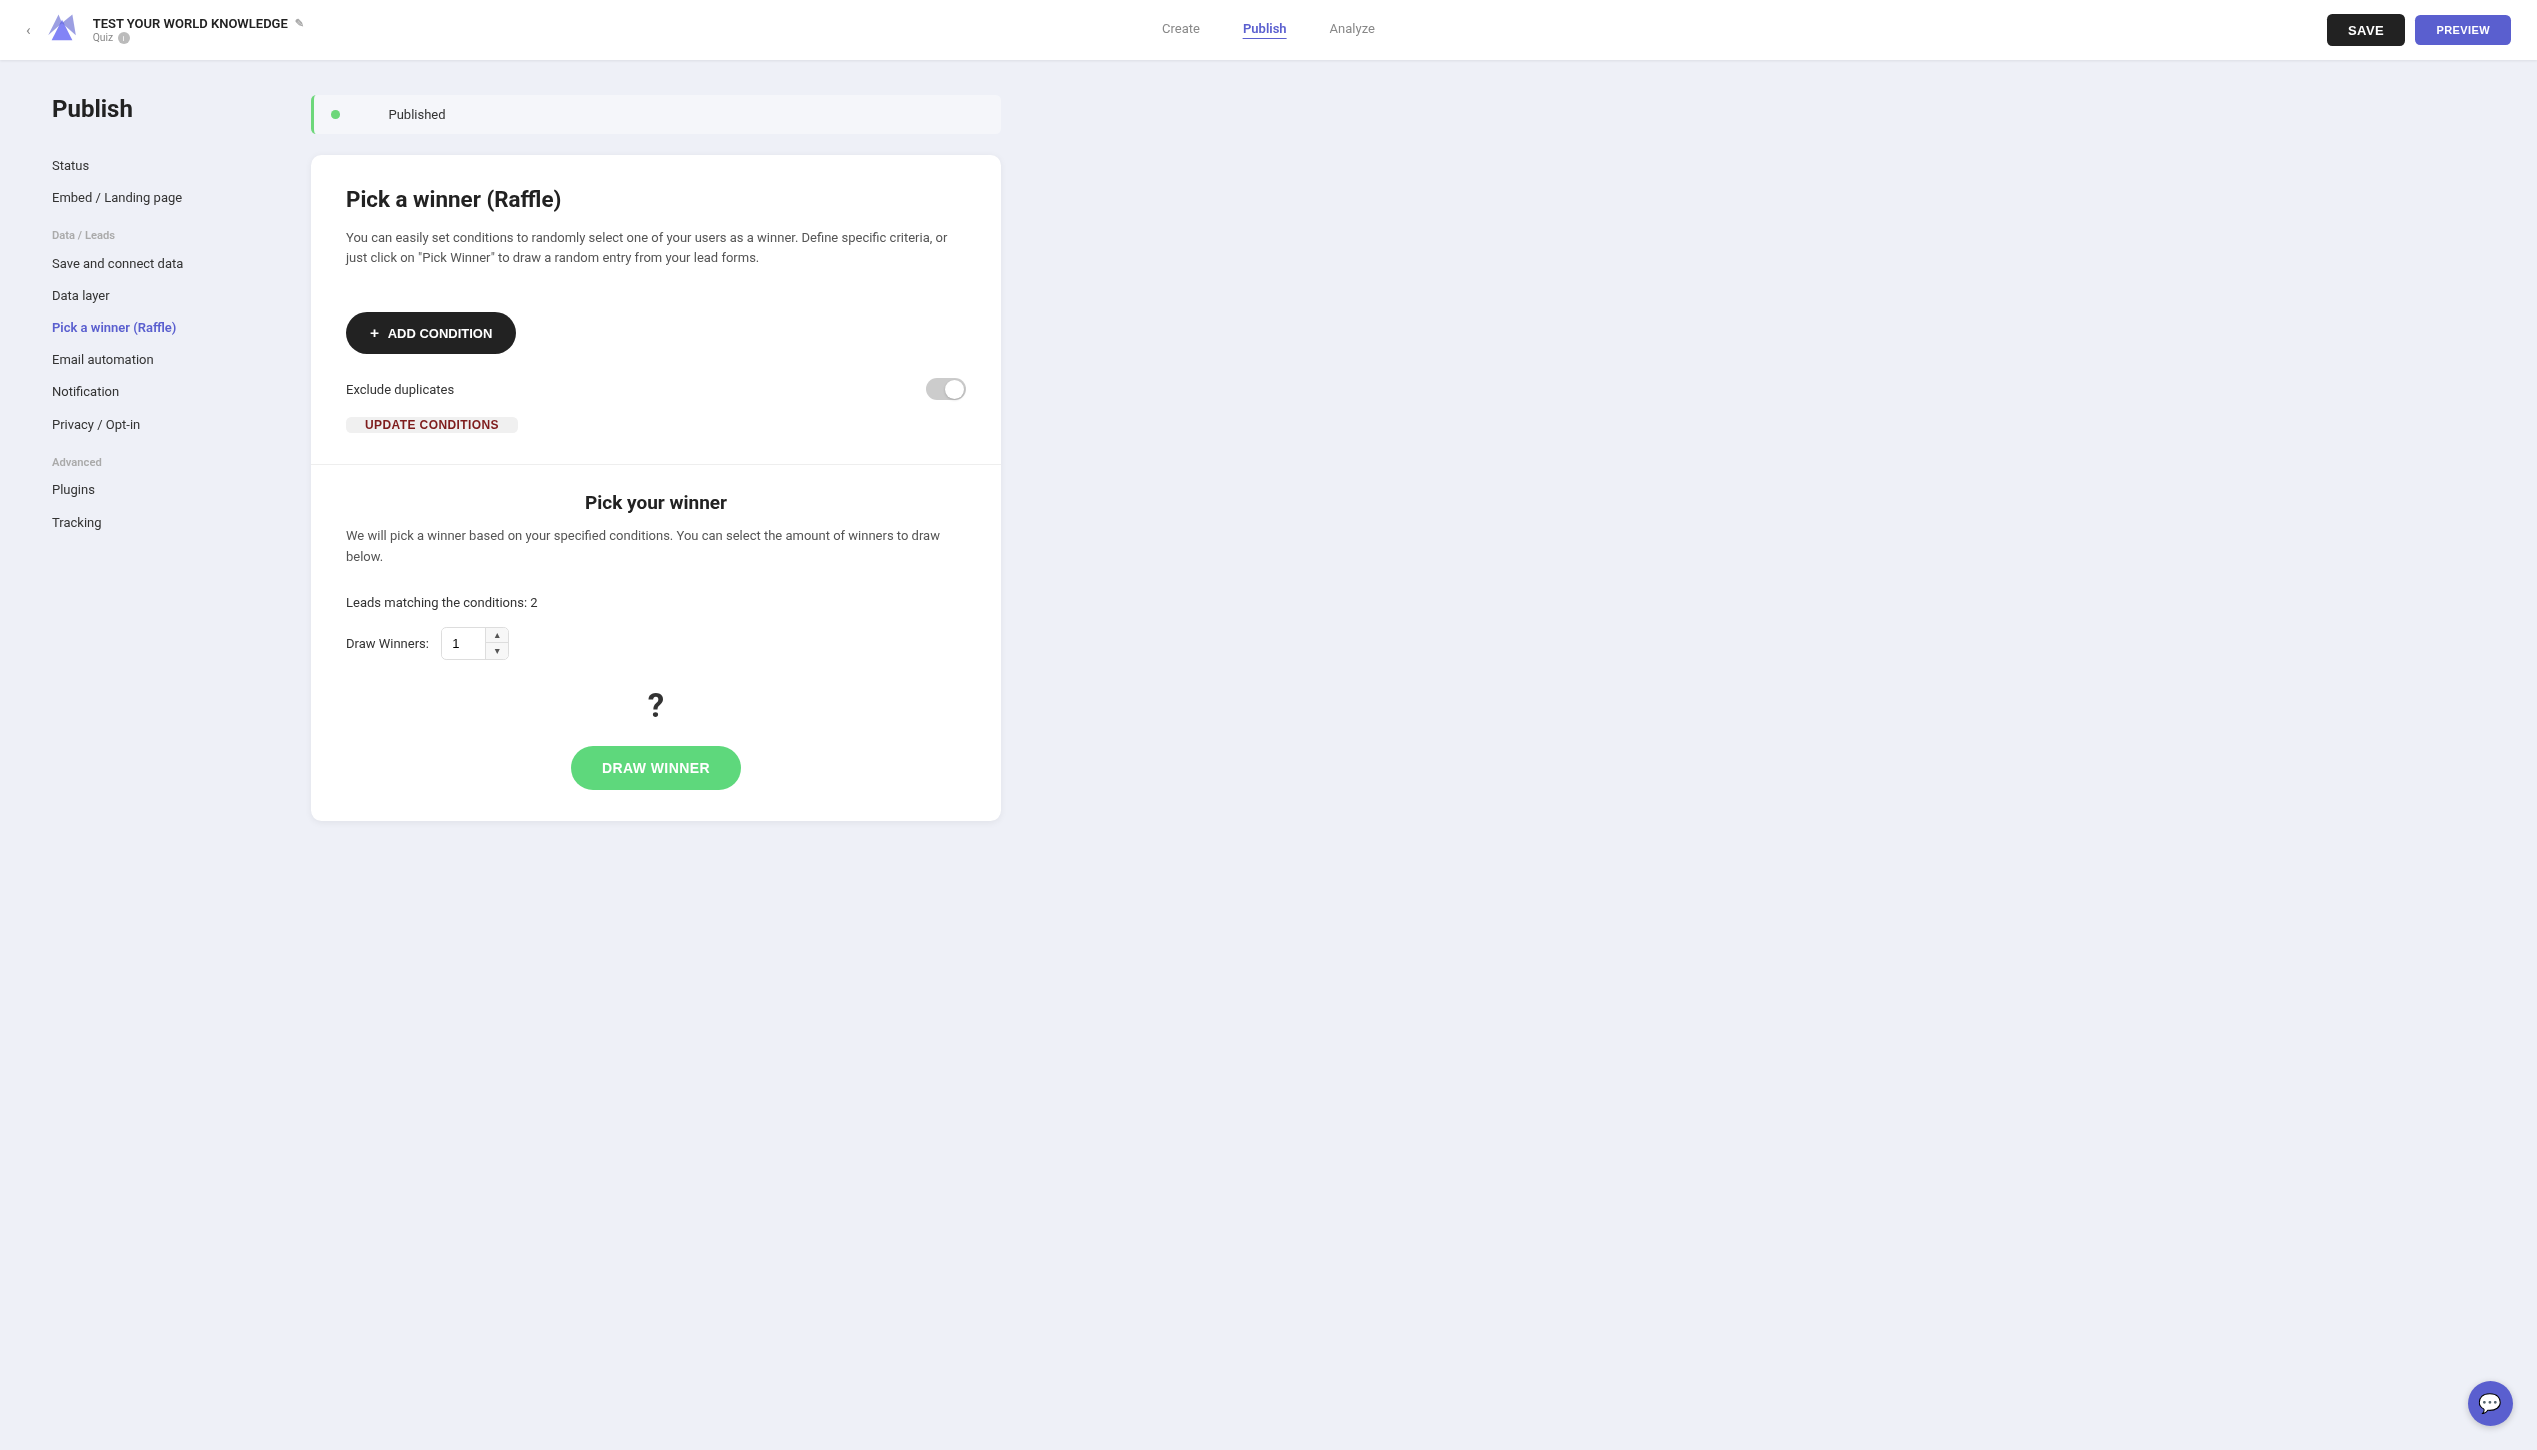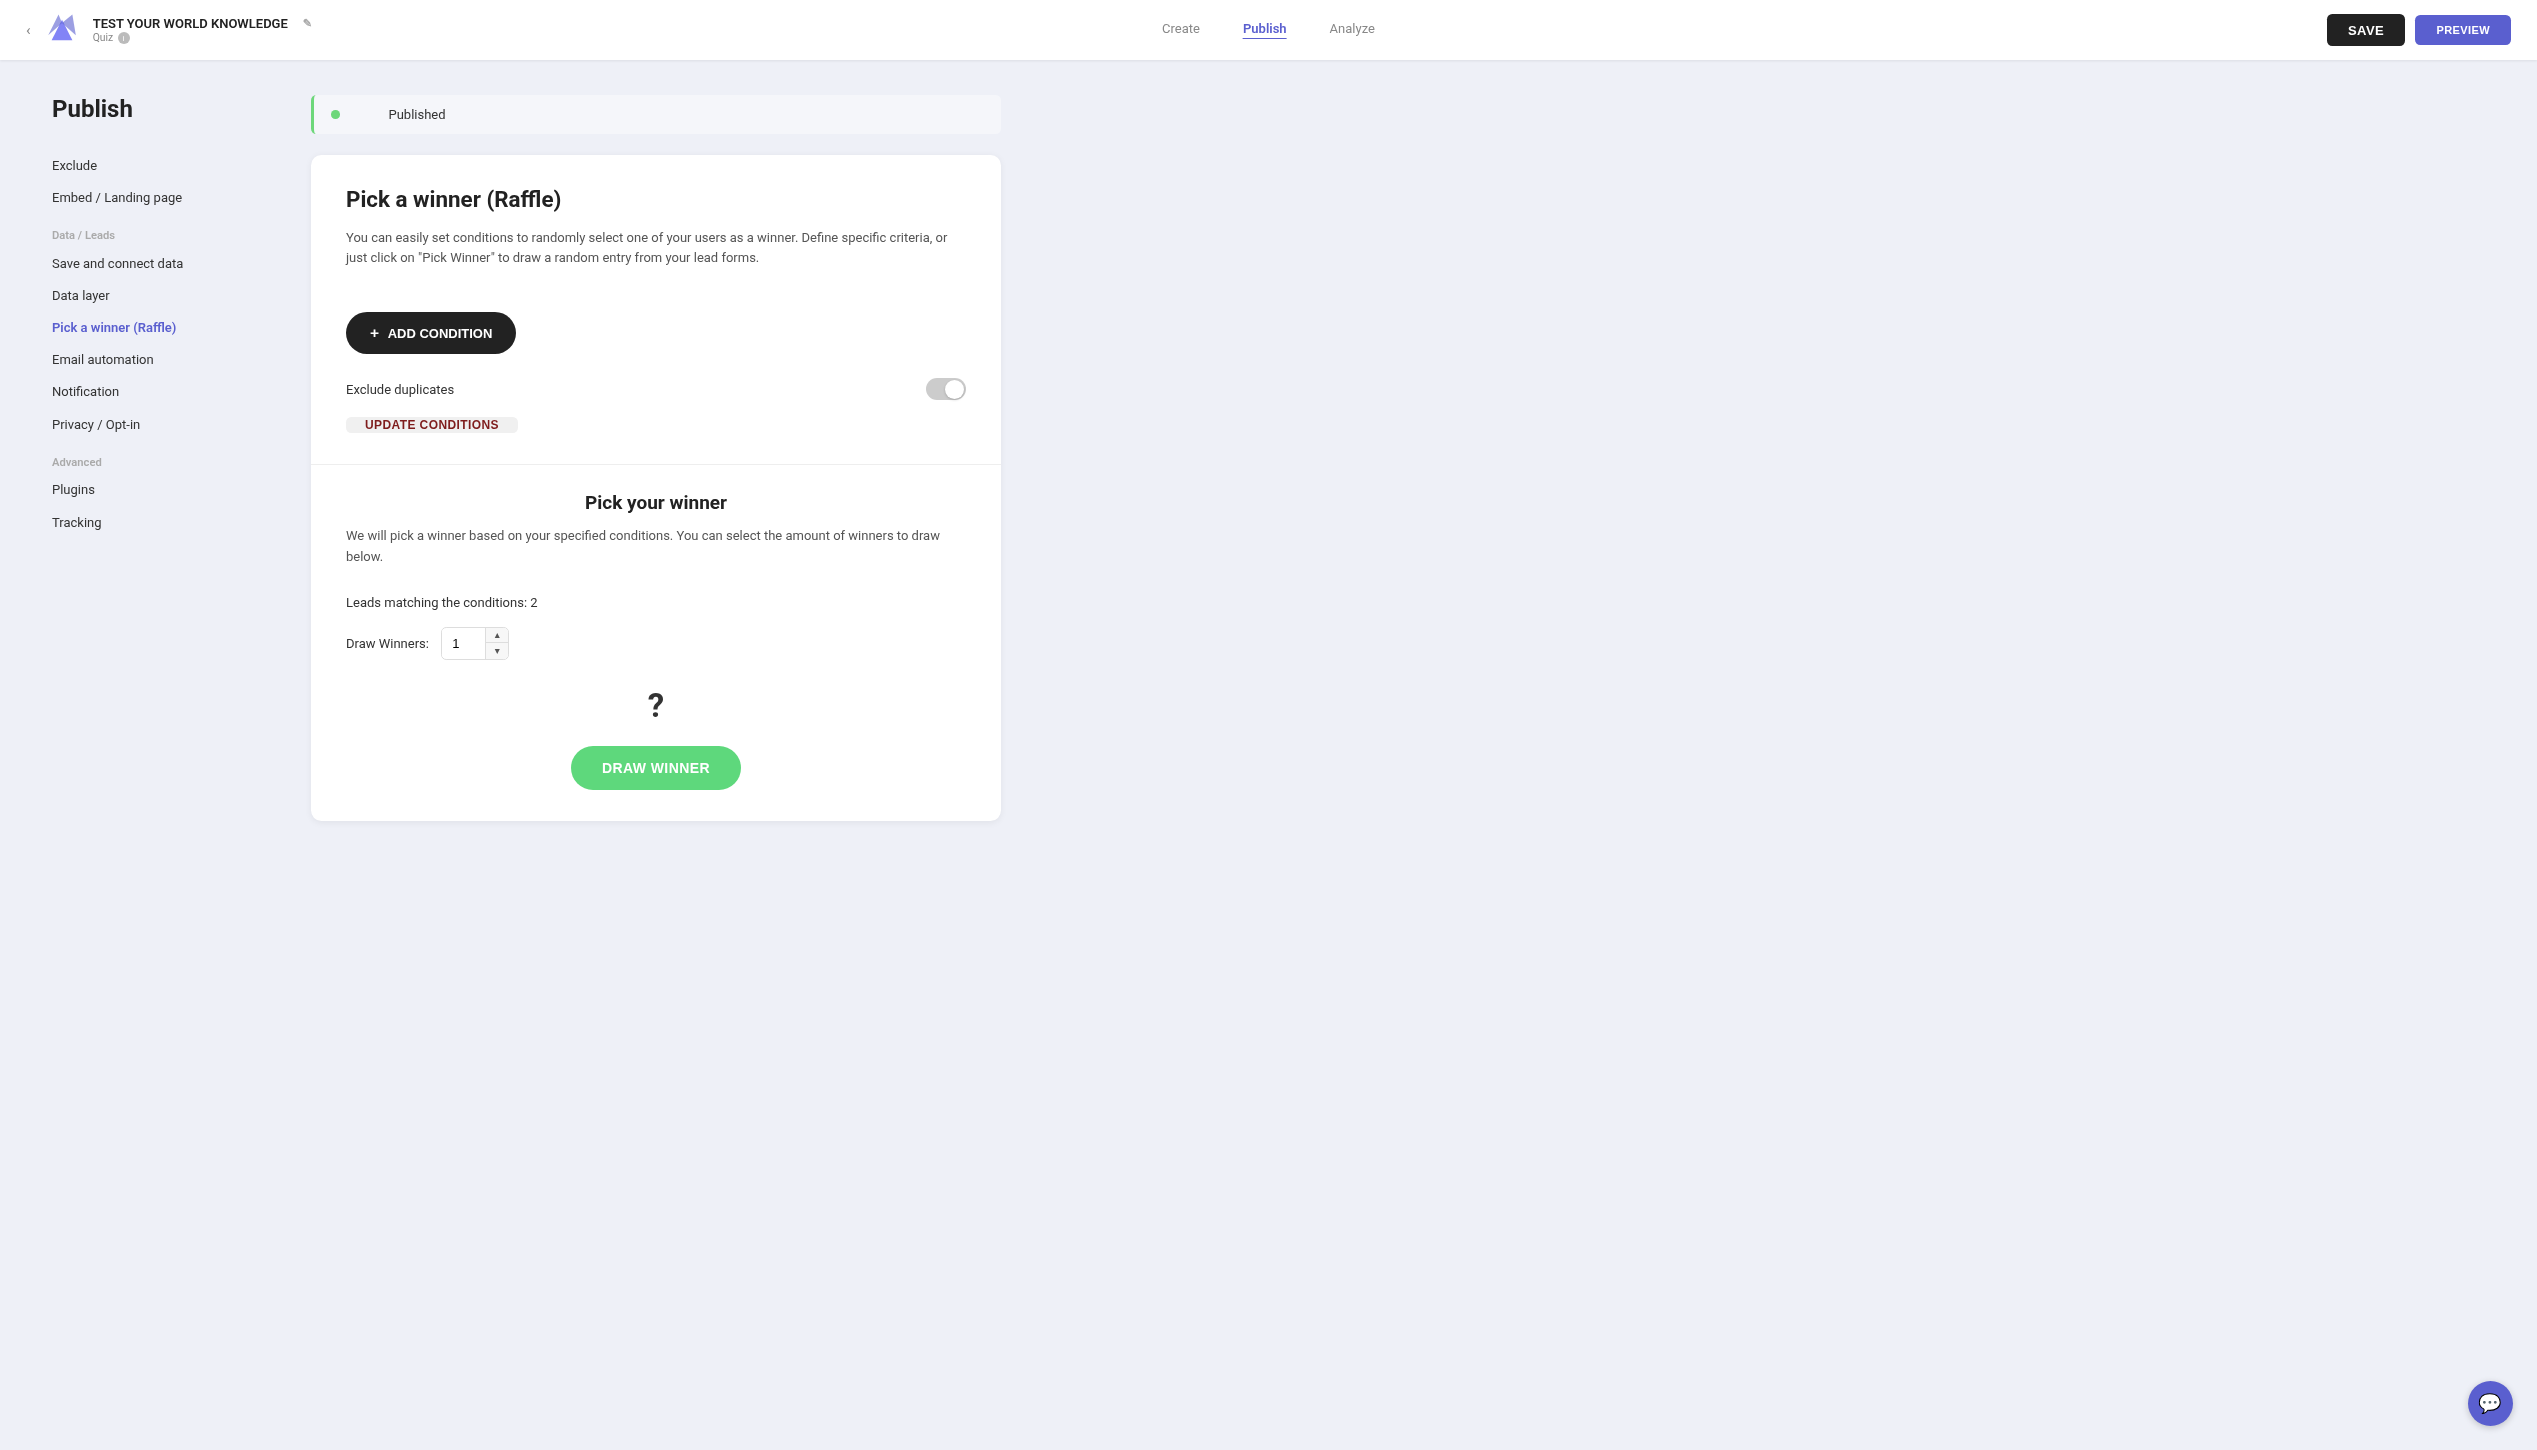--- a/index.html
+++ b/index.html
@@ -36,21 +36,21 @@
       width: 38px;
       height: 38px;
     }
     .app-title-area {
       display: flex;
       flex-direction: column;
     }
     .app-title {
       display: flex;
       align-items: center;
-      gap: 15px;
+      gap: 7px;
       font-size: 13px;
       font-weight: 600;
       color: #222;
       justify-content: flex-end;
     }
     .edit-icon {
       color: #aaa;
       font-size: 11.2px;
       cursor: pointer;
     }
@@ -424,21 +424,21 @@
     <button class="btn-save">SAVE</button>
     <button class="btn-preview">PREVIEW</button>
   </div>
 </nav>
 
 <div class="main-layout">
 
   <aside class="sidebar">
     <h1 class="sidebar-title">Publish</h1>
 
-    <div class="sidebar-item">Exclude</div>
+    <div class="sidebar-item">Status</div>
     <div class="sidebar-item">Embed / Landing page</div>
 
     <div class="sidebar-section-label">Data / Leads</div>
 
     <div class="sidebar-item">Save and connect data</div>
     <div class="sidebar-item">Data layer</div>
     <div class="sidebar-item active">Pick a winner (Raffle)</div>
     <div class="sidebar-item">Email automation</div>
     <div class="sidebar-item">Notification</div>
     <div class="sidebar-item">Privacy / Opt-in</div>

